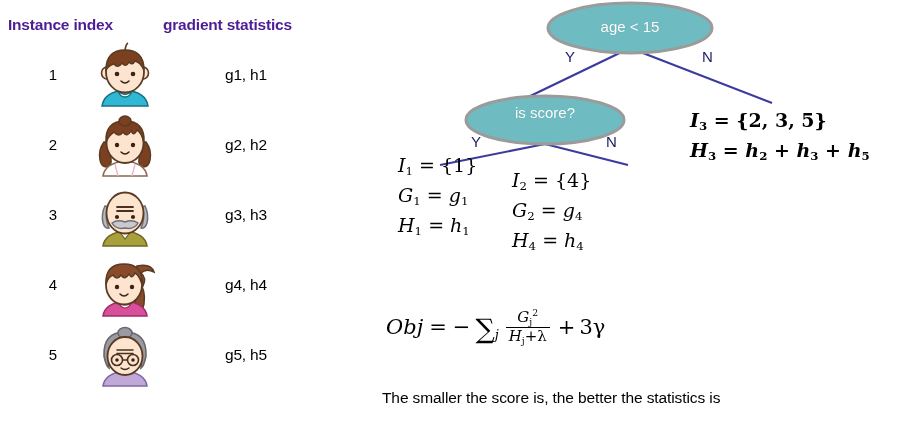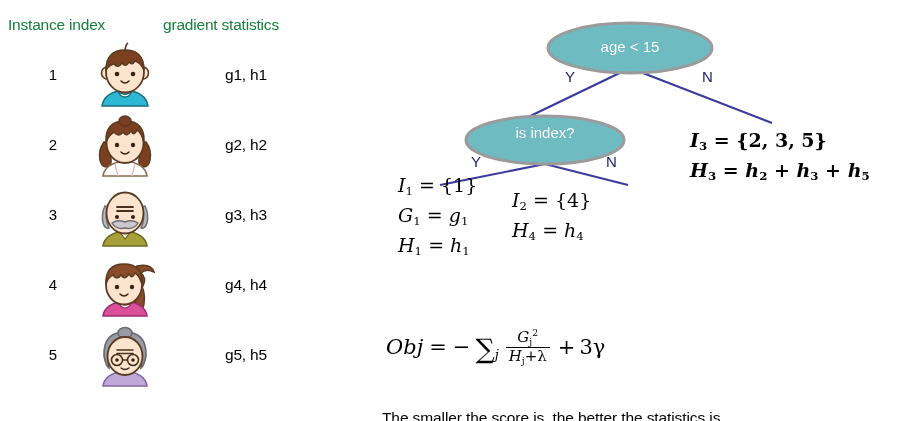--- a/index.html
+++ b/index.html
@@ -31,23 +31,23 @@
   }
   sub { vertical-align: -0.28em; }
   sup { vertical-align: 0.62em; }
 
   
   #left-panel { left: 0; top: 0; width: 360px; height: 421px; }
 
   .col-head {
     position: absolute;
     font-size: 15.5px;
-    font-weight: 400;
+    font-weight: 700;
     letter-spacing: -0.2px;
-    color: #15803d;
+    color: #4c1d95;
     white-space: nowrap;
   }
   #head-instance { left: 8px; top: 16px; }
   #head-gradient { left: 163px; top: 16px; }
 
   .row { position: absolute; left: 0; width: 360px; height: 70px; }
   .row-index {
     position: absolute;
     left: 40px;
     top: 26px;
@@ -67,21 +67,21 @@
   .avatar-wrap {
     position: absolute;
     left: 92px;
     top: 2px;
     width: 66px;
     height: 66px;
   }
   .avatar-wrap svg { display: block; }
 
   
-  #tree-panel { left: 360px; top: 0; width: 560px; height: 327px; margin-top: 20px; }
+  #tree-panel { left: 360px; top: 0; width: 560px; height: 327px; }
   #tree-svg { position: absolute; left: 0; top: 0; }
 
   .node-label {
     position: absolute;
     color: #ffffff;
     font-size: 15px;
     font-family: "Liberation Sans", sans-serif;
     white-space: nowrap;
     text-align: center;
     text-shadow: 0 0 1px rgba(0,0,0,0.18);
@@ -309,21 +309,21 @@
 
     <line x1="185" y1="144" x2="80" y2="165" stroke="#3b3b9e" stroke-width="2.2"></line>
     <line x1="185" y1="144" x2="268" y2="165" stroke="#3b3b9e" stroke-width="2.2"></line>
 
     <ellipse cx="270" cy="28" rx="82" ry="25" fill="#6ebcc2" stroke="#9b9b9b" stroke-width="3"></ellipse>
 
     <ellipse cx="185" cy="120" rx="79" ry="24" fill="#6ebcc2" stroke="#9b9b9b" stroke-width="3"></ellipse>
   </svg>
 
   <div class="node-label" id="label-root">age &lt; 15</div>
-  <div class="node-label" id="label-male">is index?</div>
+  <div class="node-label" id="label-male">is score?</div>
 
   <div class="edge-label" id="edge-y1">Y</div>
   <div class="edge-label" id="edge-n1">N</div>
   <div class="edge-label" id="edge-y2">Y</div>
   <div class="edge-label" id="edge-n2">N</div>
 
   <div class="leaf-block serif-math" id="leaf-1">
     <div class="leaf-line">
       <span>I</span><sub>1</sub>
       <span class="up">=</span>
@@ -339,20 +339,25 @@
       <span class="up">=</span>
       <span>h<sub>1</sub></span>
     </div>
   </div>
 
   <div class="leaf-block serif-math" id="leaf-2">
     <div class="leaf-line">
       <span>I</span><sub>2</sub>
       <span class="up">=</span>
       <span class="up">{4}</span>
+    </div>
+    <div class="leaf-line">
+      <span>G</span><sub>2</sub>
+      <span class="up">=</span>
+      <span>g<sub>4</sub></span>
     </div>
     <div class="leaf-line">
       <span>H</span><sub>4</sub>
       <span class="up">=</span>
       <span>h<sub>4</sub></span>
     </div>
   </div>
 
   <div class="leaf-block serif-math" id="leaf-3">
     <div class="leaf-line">

